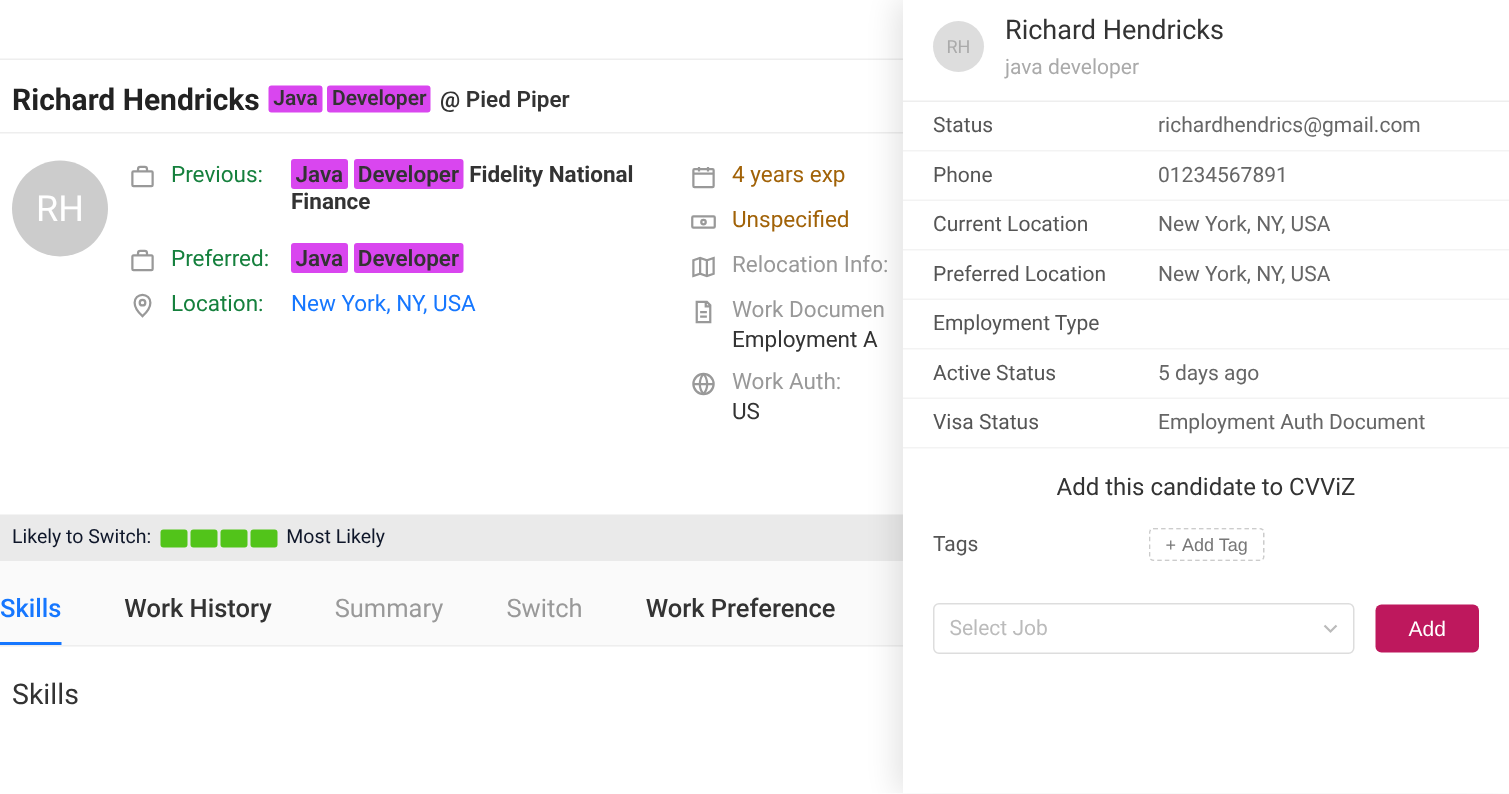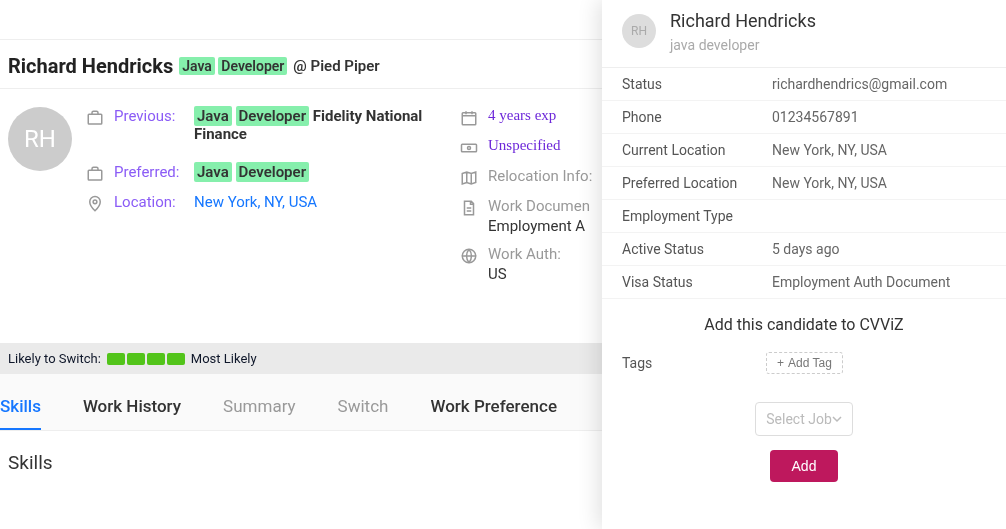--- a/index.html
+++ b/index.html
@@ -27,21 +27,21 @@
     align-items: center;
     gap: 6px;
     border-bottom: 1px solid #eee;
   }
   .profile-name {
     font-size: 20px;
     font-weight: 700;
     color: #222;
   }
   .hl {
-    background: #86efac;
+    background: #d946ef;
     padding: 1px 3px;
     border-radius: 2px;
     font-weight: 600;
   }
   .at-company {
     font-size: 15px;
     font-weight: 600;
     color: #333;
   }
   .profile-body {
@@ -76,31 +76,31 @@
     gap: 10px;
   }
   .info-row .icon {
     width: 18px;
     height: 18px;
     flex-shrink: 0;
     margin-top: 2px;
     color: #999;
   }
   .info-label {
-    color: #8b5cf6;
+    color: #15803d;
     width: 70px;
     flex-shrink: 0;
   }
   .info-value {
     color: #333;
     font-weight: 400;
   }
   .info-value.link { color: #1677ff; }
   .info-col-2 .info-row { align-items: flex-start; }
-  .info-col-2 .info-text { color: #6d28d9; font-family: Liberation Serif, serif; }
+  .info-col-2 .info-text { color: #a16207; }
   .info-col-2 .sub-value { margin-left: 28px; color: #333; }
   .gray-text { color: #999; }
   .switch-bar {
     background: #eaeaea;
     padding: 8px 8px;
     font-size: 13px;
     color: #0f172a;
     display: flex;
     align-items: center;
     gap: 6px;
@@ -224,21 +224,20 @@
     cursor: pointer;
     display: inline-flex;
     align-items: center;
     gap: 4px;
   }
   .sp-action-row {
     display: flex;
     gap: 14px;
     padding: 10px 20px;
     align-items: center;
-    flex-direction: column;
   }
   .select-job {
     flex: 1;
     border: 1px solid #ddd;
     border-radius: 4px;
     padding: 8px 10px;
     color: #bbb;
     font-size: 14px;
     background: #fff;
     display: flex;

